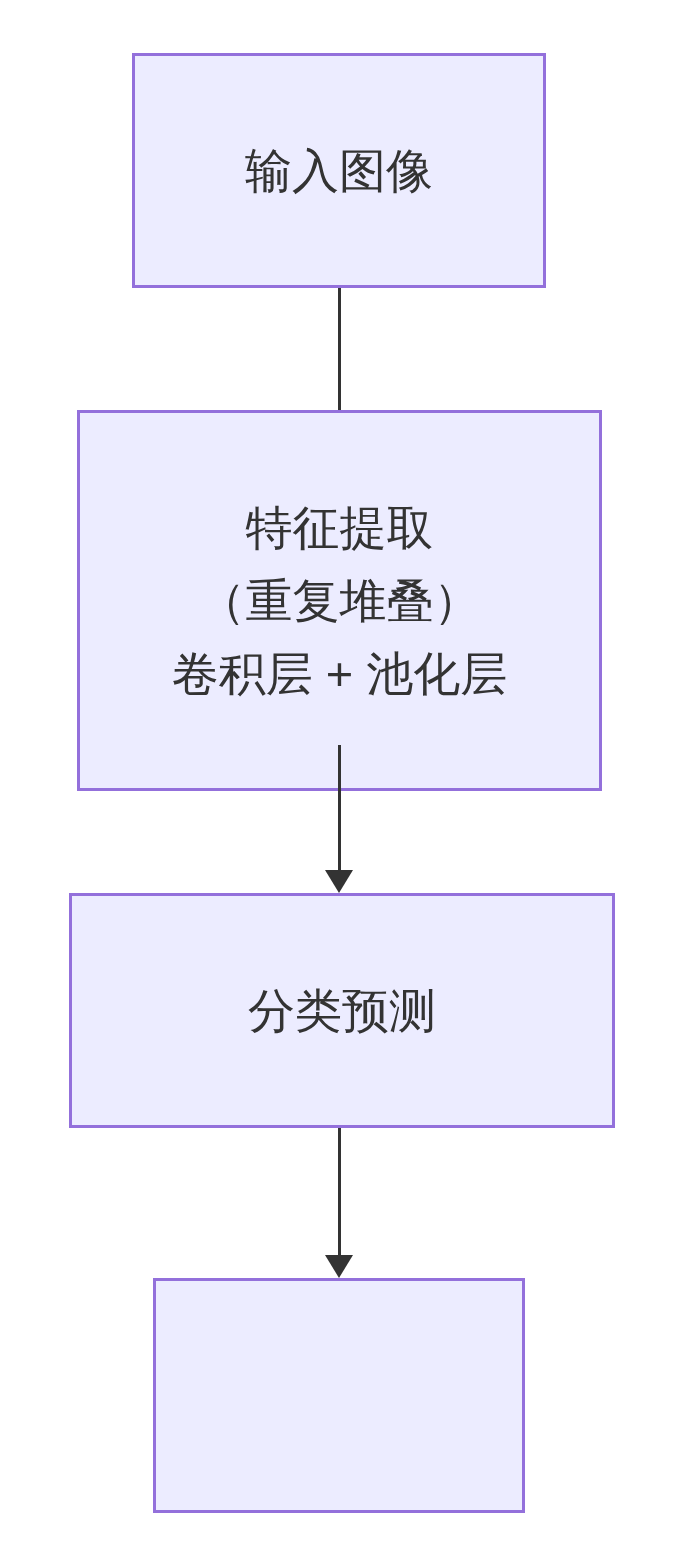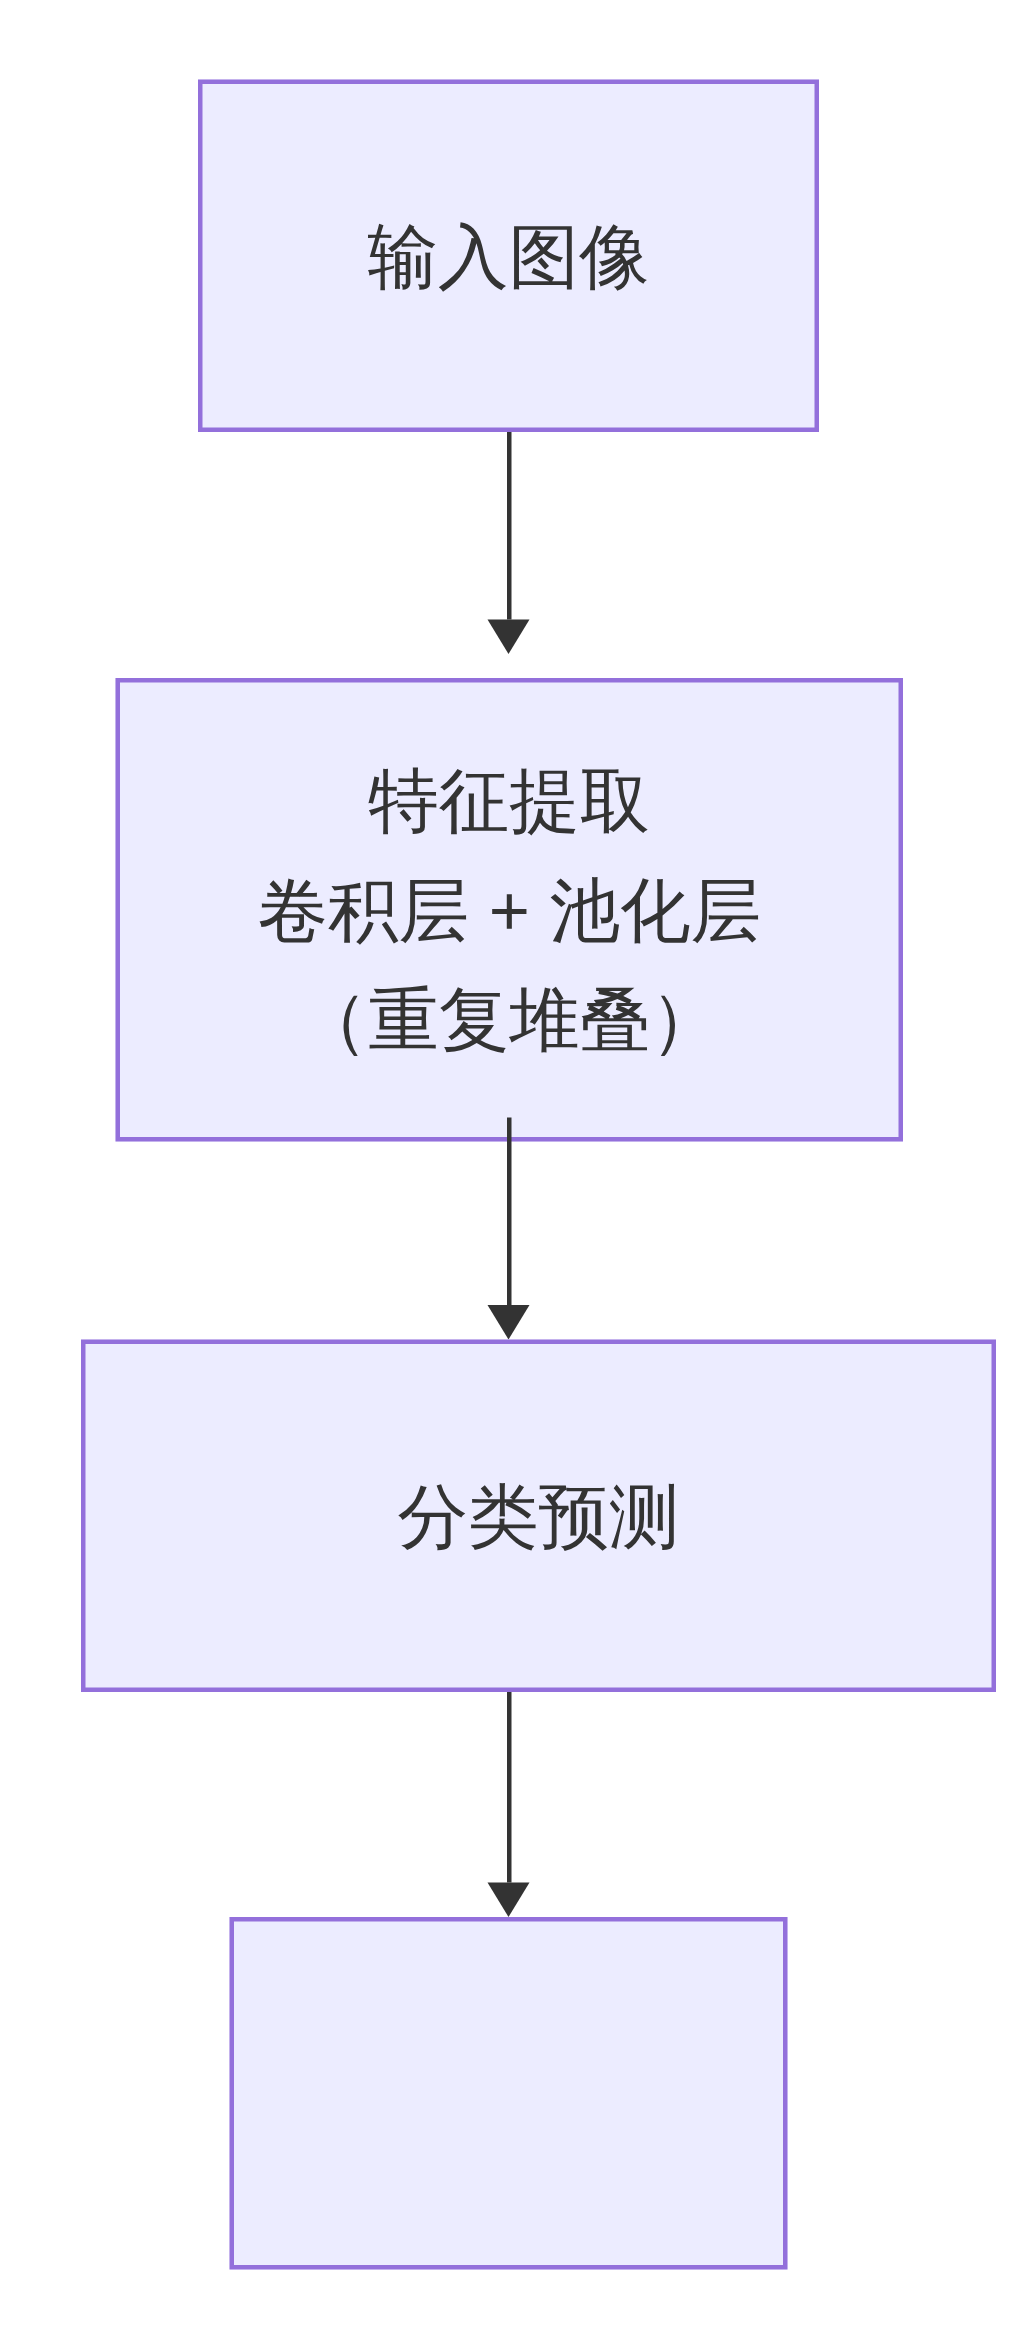--- a/index.html
+++ b/index.html
@@ -27,22 +27,22 @@
     font-size: 47px;
     line-height: 73px;
     display: flex;
     flex-direction: column;
     justify-content: center;
     align-items: center;
     text-align: right;
     white-space: nowrap;
   }
   .node-1 { left: 132px; top: 53px;   width: 414px; height: 235px; }
-  .node-2 { left: 77px;  top: 452px;  width: 525px; height: 309px; }
-  .node-3 { left: 54px;  top: 893px;  width: 610px; height: 235px; gap: 30px; }
+  .node-2 { left: 77px;  top: 410px;  width: 525px; height: 381px; }
+  .node-3 { left: 69px;  top: 893px;  width: 546px; height: 235px; gap: 30px; }
   .node-4 { left: 153px; top: 1278px; width: 372px; height: 235px; }
 
   .arrow {
     position: absolute;
     left: 325px;
     width: 28px;
     display: flex;
     flex-direction: column;
     align-items: center;
   }
@@ -71,22 +71,22 @@
     <span class="line">输入图像</span>
   </div>
 
   <div class="arrow arrow-1">
     <div class="arrow-line"></div>
     <div class="arrow-head"></div>
   </div>
 
   <div class="node node-2">
     <span class="line">特征提取</span>
+    <span class="line">（重复堆叠）</span>
     <span class="line">卷积层 + 池化层</span>
-    <span class="line">（重复堆叠）</span>
   </div>
 
   <div class="arrow arrow-2">
     <div class="arrow-line"></div>
     <div class="arrow-head"></div>
   </div>
 
   <div class="node node-3">
     <span class="line">分类预测</span>
   </div>

